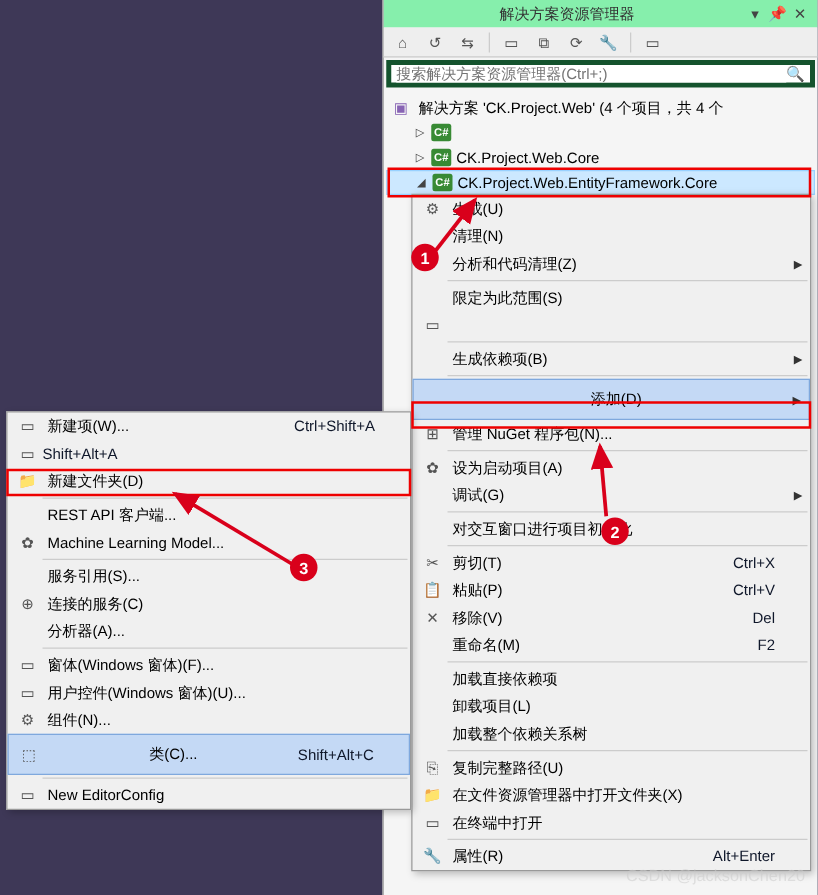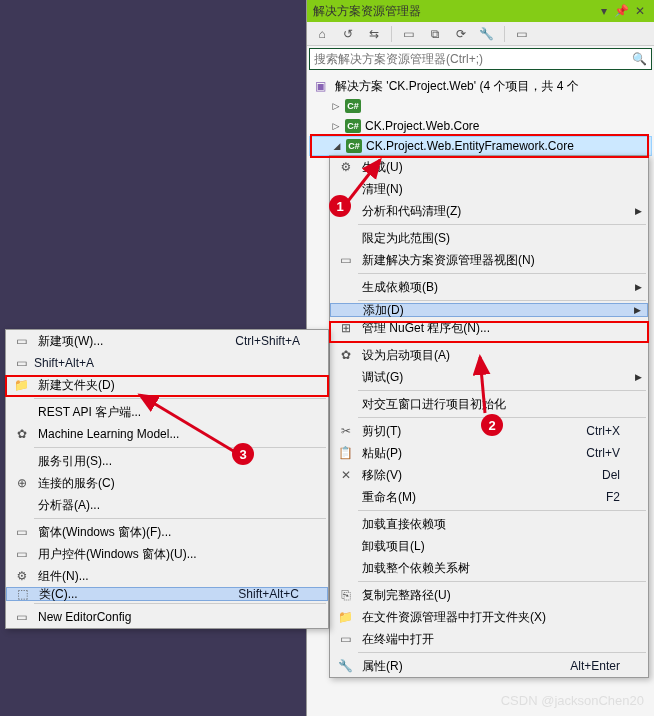--- a/index.html
+++ b/index.html
@@ -1,48 +1,48 @@
 <!DOCTYPE html>
 <html><head>
 <meta charset="utf-8">
 <style>
 * { margin: 0; padding: 0; box-sizing: border-box; font-family: "Microsoft YaHei", "Segoe UI", sans-serif; font-size: 12px; }
 body { width: 654px; height: 716px; background: #3e3857; position: relative; overflow: hidden; }
 
 .panel { position: absolute; right: 0; top: 0; width: 348px; height: 716px; background: #f5f5f5; border-left: 1px solid #999; }
-.panel-header { background: #84cc16; height: 22px; display: flex; align-items: center; padding: 0 6px; color: #333; }
+.panel-header { background: #86efac; height: 22px; display: flex; align-items: center; padding: 0 6px; color: #333; text-align: center; }
 .panel-header .title { flex: 1; }
 .panel-header .btn { width: 16px; height: 16px; display: flex; align-items: center; justify-content: center; margin-left: 2px; color: #444; }
 
 .toolbar { height: 24px; background: #eee; border-bottom: 1px solid #ccc; display: flex; align-items: center; padding: 0 4px; gap: 4px; }
 .toolbar .tbtn { width: 22px; height: 20px; display: flex; align-items: center; justify-content: center; color: #555; }
 .toolbar .sep { width: 1px; height: 16px; background: #ccc; margin: 0 2px; }
 
-.search { height: 22px; border: 1px solid #14532d; margin: 2px; background: #fff; display: flex; align-items: center; padding: 0 4px; color: #888; }
+.search { height: 22px; border: 4px solid #14532d; margin: 2px; background: #fff; display: flex; align-items: center; padding: 0 4px; color: #888; }
 .search input { flex: 1; border: none; outline: none; font-size: 12px; }
 .search .mag { color: #666; }
 
 .tree { padding: 4px 2px; }
 .tree-row { display: flex; align-items: center; height: 20px; padding-left: 6px; gap: 4px; }
 .tree-row.l1 { padding-left: 22px; }
 .tree-row.l2 { padding-left: 22px; }
 .tree-row.sel { background: #cce8ff; border: 1px solid #99d1ff; }
 .expander { width: 10px; height: 10px; display: inline-flex; align-items: center; justify-content: center; color: #444; font-size: 9px; }
 .cs-icon { width: 16px; height: 14px; background: #388a34; color: #fff; font-size: 9px; display: inline-flex; align-items: center; justify-content: center; border-radius: 2px; font-weight: bold; }
 .sln-icon { width: 16px; height: 14px; display: inline-flex; color: #8864b4; }
 
 .ctx-menu { position: absolute; background: #f0f0f0; border: 1px solid #999; box-shadow: 2px 2px 6px rgba(0,0,0,0.25); }
 .ctx-menu.right { left: 329px; top: 155px; width: 320px; }
 .ctx-menu.left { left: 5px; top: 329px; width: 324px; }
 .menu-item { display: flex; align-items: center; height: 22px; padding: 0 24px 0 4px; position: relative; }
 .menu-item .icon-slot { width: 24px; height: 22px; display: flex; align-items: center; justify-content: center; color: #555; }
 .menu-item .label { flex: 1; padding-left: 4px; }
 .menu-item .shortcut { color: #0f172a; padding-right: 4px; }
 .menu-item .arrow { position: absolute; right: 6px; font-size: 9px; color: #333; }
-.menu-item.hover { background: #c4d9f5; border: 1px solid #7fa8dd; height: 14px; }
+.menu-item.hover { background: #c4d9f5; border: 1px solid #7fa8dd; height: 33px; text-align: center; }
 .menu-sep { height: 1px; background: #ccc; margin: 2px 2px 2px 28px; }
 
 .red-box { position: absolute; border: 2px solid #e00; pointer-events: none; }
 .red-box.b1 { left: 310px; top: 134px; width: 339px; height: 24px; }
 .red-box.b2 { left: 329px; top: 321px; width: 320px; height: 22px; }
 .red-box.b3 { left: 5px; top: 375px; width: 324px; height: 22px; }
 
 .badge { position: absolute; width: 22px; height: 22px; border-radius: 50%; background: #d9001b; color: #fff; display: flex; align-items: center; justify-content: center; font-weight: bold; font-size: 13px; }
 .badge.n1 { left: 329px; top: 195px; }
 .badge.n2 { left: 481px; top: 414px; }
@@ -114,21 +114,20 @@
       <span class="label">分析和代码清理(Z)</span>
       <span class="arrow">▶</span>
     </div>
   <div class="menu-sep"></div>
   <div class="menu-item">
       <span class="icon-slot"></span>
       <span class="label">限定为此范围(S)</span>
     </div>
   <div class="menu-item">
       <span class="icon-slot">▭</span>
-      <span class="label">新建解决方案资源管理器视图(N)</span>
     </div>
   <div class="menu-sep"></div>
   <div class="menu-item">
       <span class="icon-slot"></span>
       <span class="label">生成依赖项(B)</span>
       <span class="arrow">▶</span>
     </div>
   <div class="menu-sep"></div>
   <div class="menu-item hover">
       <span class="icon-slot"></span>

